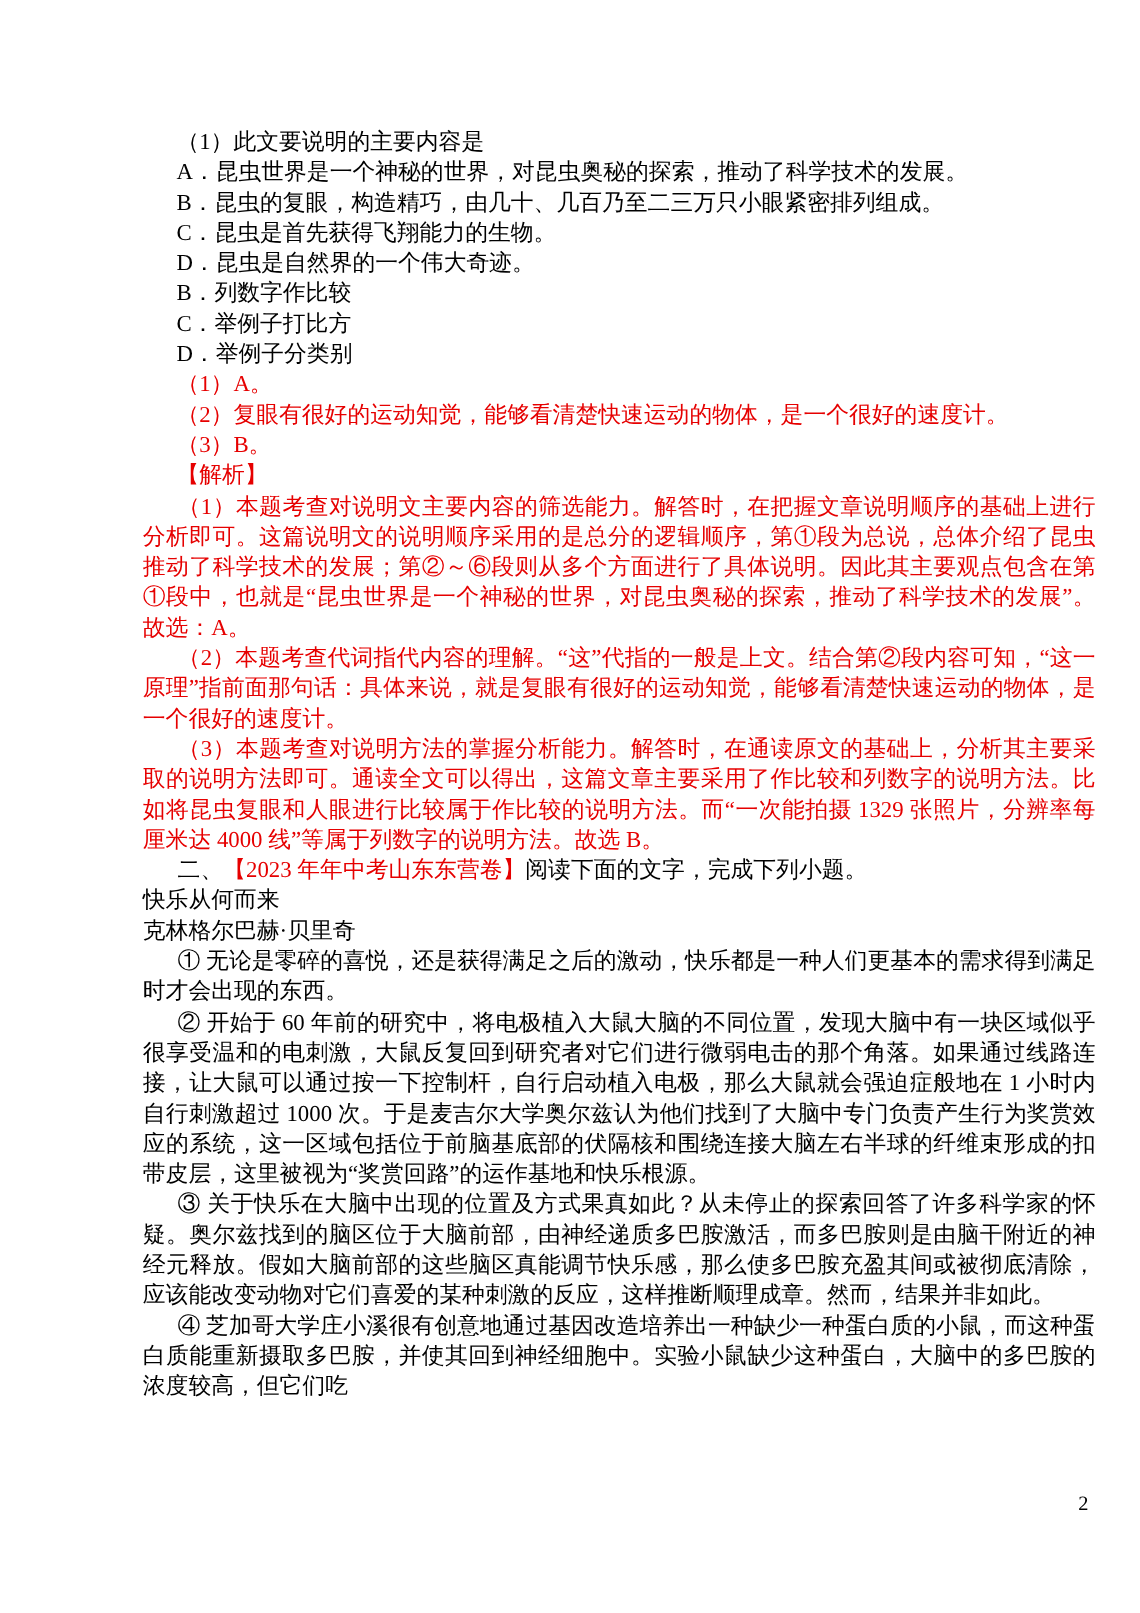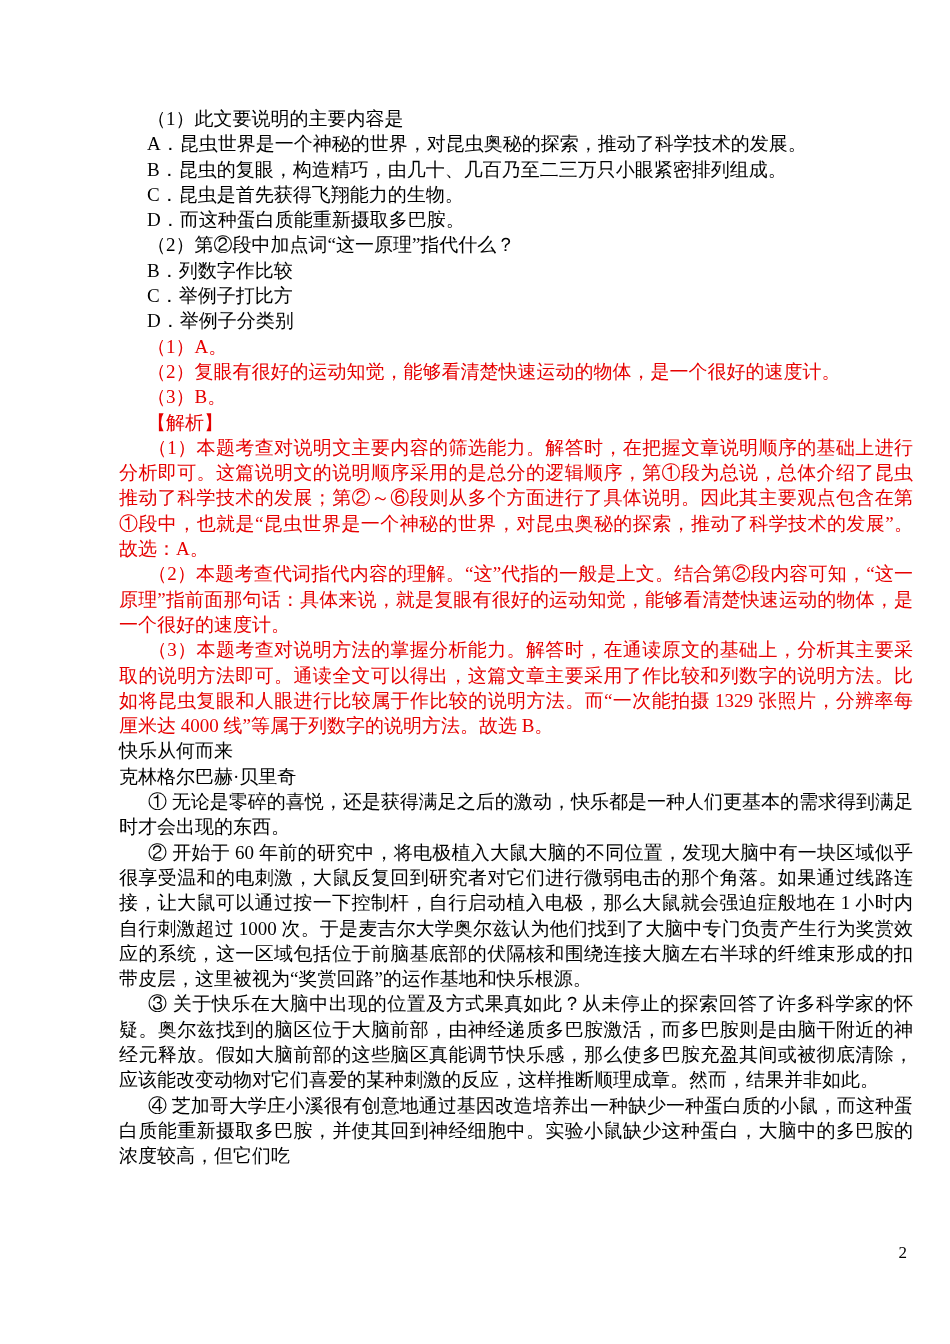--- a/index.html
+++ b/index.html
@@ -53,35 +53,35 @@
 </head>
 <body>
 
 <div class="page">
   <div class="content">
 
     <div class="line">（1）此文要说明的主要内容是</div>
     <div class="line">A．昆虫世界是一个神秘的世界，对昆虫奥秘的探索，推动了科学技术的发展。</div>
     <div class="line">B．昆虫的复眼，构造精巧，由几十、几百乃至二三万只小眼紧密排列组成。</div>
     <div class="line">C．昆虫是首先获得飞翔能力的生物。</div>
-    <div class="line">D．而这种蛋白质能重新摄取多巴胺。</div>
-    <div class="line">（2）第②段中加点词“这一原理”指代什么？</div>
+    <div class="line">D．昆虫是自然界的一个伟大奇迹。</div>
     <div class="line">B．列数字作比较</div>
     <div class="line">C．举例子打比方</div>
     <div class="line">D．举例子分类别</div>
 
     <div class="line red">（1）A。</div>
     <div class="line red">（2）复眼有很好的运动知觉，能够看清楚快速运动的物体，是一个很好的速度计。</div>
     <div class="line red">（3）B。</div>
 
     <div class="line red">【解析】</div>
     <div class="para red">（1）本题考查对说明文主要内容的筛选能力。解答时，在把握文章说明顺序的基础上进行分析即可。这篇说明文的说明顺序采用的是总分的逻辑顺序，第①段为总说，总体介绍了昆虫推动了科学技术的发展；第②～⑥段则从多个方面进行了具体说明。因此其主要观点包含在第①段中，也就是“昆虫世界是一个神秘的世界，对昆虫奥秘的探索，推动了科学技术的发展”。故选：A。</div>
     <div class="para red">（2）本题考查代词指代内容的理解。“这”代指的一般是上文。结合第②段内容可知，“这一原理”指前面那句话：具体来说，就是复眼有很好的运动知觉，能够看清楚快速运动的物体，是一个很好的速度计。</div>
     <div class="para red">（3）本题考查对说明方法的掌握分析能力。解答时，在通读原文的基础上，分析其主要采取的说明方法即可。通读全文可以得出，这篇文章主要采用了作比较和列数字的说明方法。比如将昆虫复眼和人眼进行比较属于作比较的说明方法。而“一次能拍摄 1329 张照片，分辨率每厘米达 4000 线”等属于列数字的说明方法。故选 B。</div>
 
+    <div class="para"><span>二、</span><span class="red">【2023 年年中考山东东营卷】</span><span>阅读下面的文字，完成下列小题。</span></div>
 
     <div class="center">快乐从何而来</div>
     <div class="center">克林格尔巴赫·贝里奇</div>
 
     <div class="para">① 无论是零碎的喜悦，还是获得满足之后的激动，快乐都是一种人们更基本的需求得到满足时才会出现的东西。</div>
     <div class="para">② 开始于 60 年前的研究中，将电极植入大鼠大脑的不同位置，发现大脑中有一块区域似乎很享受温和的电刺激，大鼠反复回到研究者对它们进行微弱电击的那个角落。如果通过线路连接，让大鼠可以通过按一下控制杆，自行启动植入电极，那么大鼠就会强迫症般地在 1 小时内自行刺激超过 1000 次。于是麦吉尔大学奥尔兹认为他们找到了大脑中专门负责产生行为奖赏效应的系统，这一区域包括位于前脑基底部的伏隔核和围绕连接大脑左右半球的纤维束形成的扣带皮层，这里被视为“奖赏回路”的运作基地和快乐根源。</div>
     <div class="para">③ 关于快乐在大脑中出现的位置及方式果真如此？从未停止的探索回答了许多科学家的怀疑。奥尔兹找到的脑区位于大脑前部，由神经递质多巴胺激活，而多巴胺则是由脑干附近的神经元释放。假如大脑前部的这些脑区真能调节快乐感，那么使多巴胺充盈其间或被彻底清除，应该能改变动物对它们喜爱的某种刺激的反应，这样推断顺理成章。然而，结果并非如此。</div>
     <div class="para">④ 芝加哥大学庄小溪很有创意地通过基因改造培养出一种缺少一种蛋白质的小鼠，而这种蛋白质能重新摄取多巴胺，并使其回到神经细胞中。实验小鼠缺少这种蛋白，大脑中的多巴胺的浓度较高，但它们吃</div>
 
   </div>

